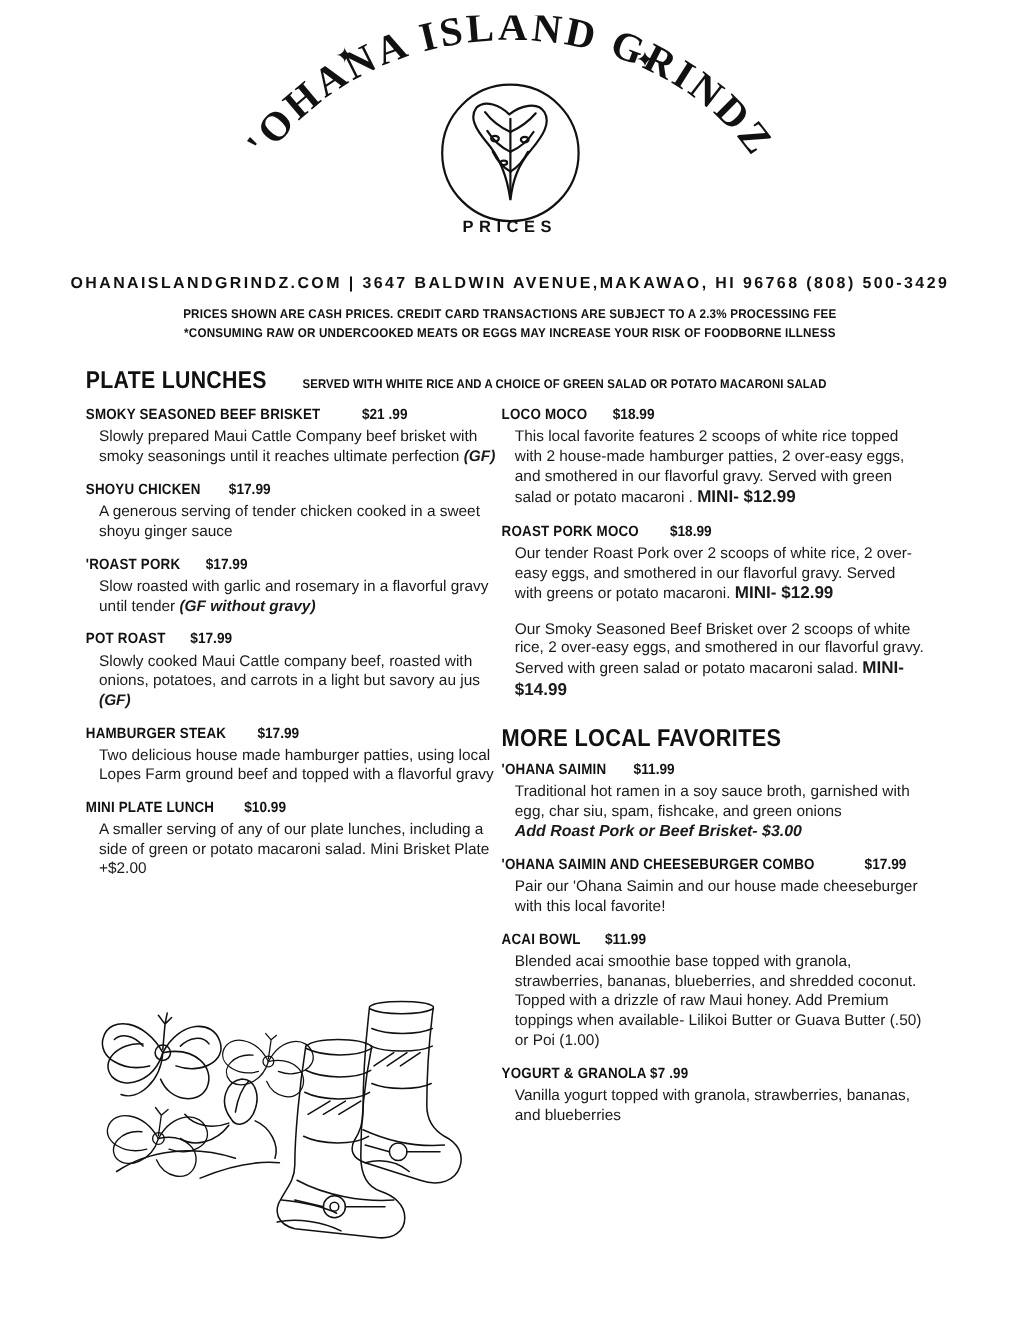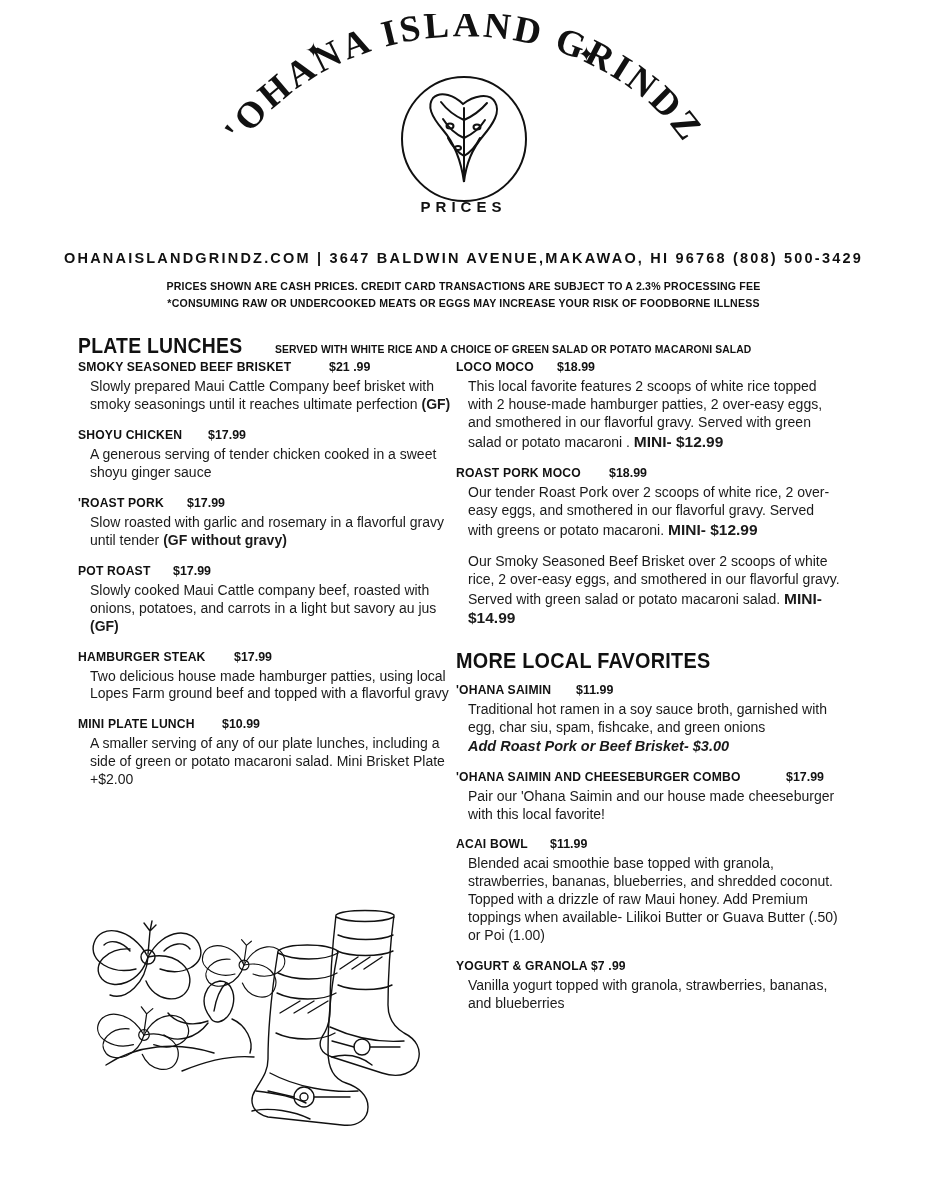--- a/index.html
+++ b/index.html
@@ -90,20 +90,21 @@
   
   .menu {
     position: relative;
     margin-top: 22px;
     padding: 0 78px 0 78px;
   }
   .section-head {
     display: flex;
     align-items: baseline;
     gap: 10px;
+    margin-bottom: 10px;
   }
   .section-title {
     font-family: "Liberation Sans", sans-serif;
     font-size: 22px;
     font-weight: bold;
     letter-spacing: .3px;
     transform: scaleX(.88);
     transform-origin: left bottom;
   }
   .section-sub {
@@ -142,21 +143,21 @@
     transform: scaleX(.92);
     transform-origin: left bottom;
     white-space: nowrap;
   }
   .item-desc {
     font-size: 14px;
     line-height: 1.28;
     color: #1a1a1a;
     font-family: "Liberation Sans", sans-serif;
   }
-  .item-desc .gf { font-weight: bold; }
+  .item-desc .gf { font-weight: bold; font-style: italic; }
   .item-desc .mini { font-weight: bold; font-size: 15.5px; }
   .item-desc .addon { font-weight: bold; font-style: italic; font-size: 14.5px; }
   .indent { padding-left: 12px; }
 
   .section-head2 {
     margin-top: 20px;
     margin-bottom: 8px;
   }
   .section-title2 {
     font-size: 22px;

